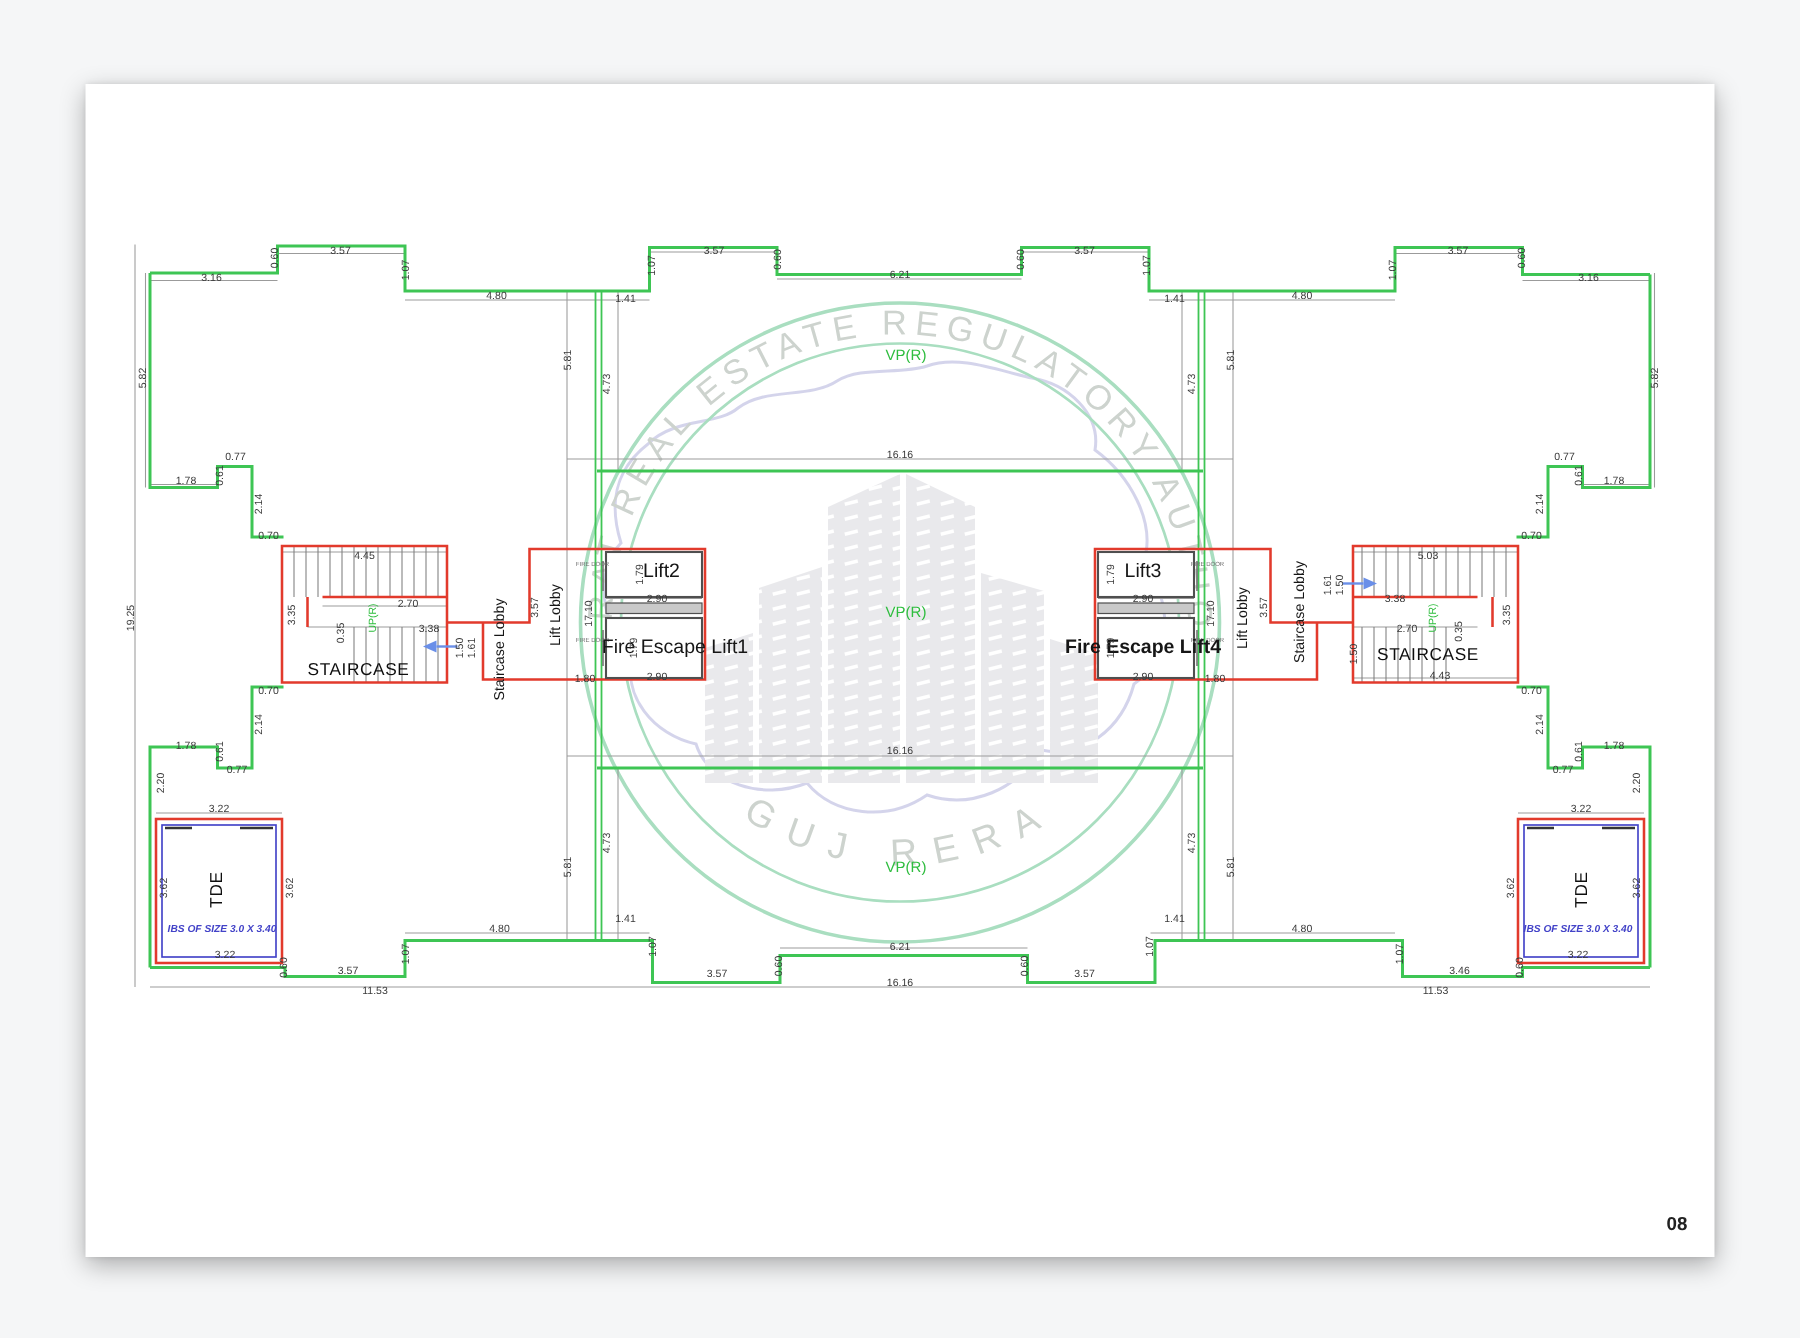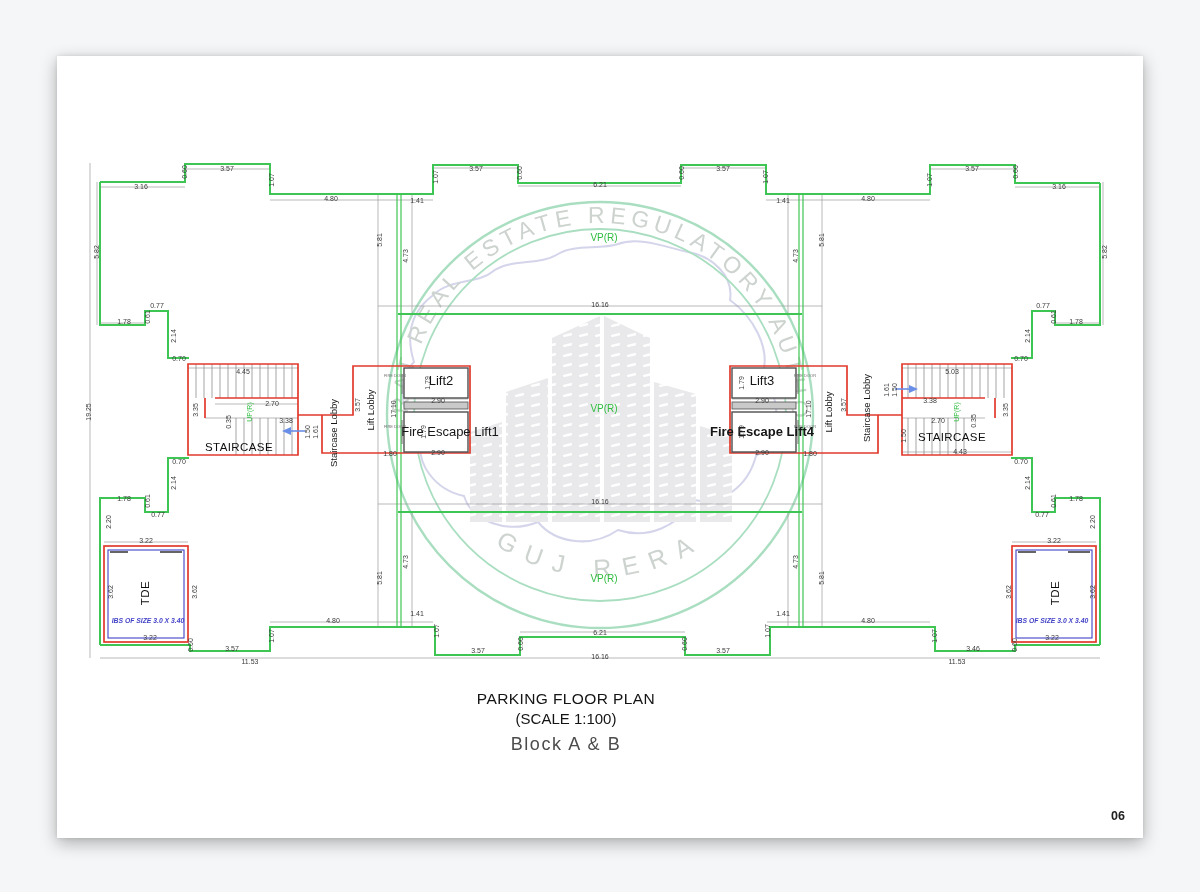--- a/index.html
+++ b/index.html
@@ -289,20 +289,15 @@
       <span class="lbl rot" style="left: 1014px; top: 645px;">0.60</span>
       <span class="lbl" style="left: 957px; top: 661px;">11.53</span>
       <span class="lbl" style="left: 1054px; top: 540px;">3.22</span>
       <span class="lbl rot" style="left: 1008px; top: 592px;">3.62</span>
       <span class="lbl rot" style="left: 1092px; top: 592px;">3.62</span>
       <span class="lbl rot tde" style="left: 1056px; top: 593px;">TDE</span>
       <span class="lbl ibs" style="left: 1052px; top: 621px;">IBS OF SIZE 3.0 X 3.40</span>
       <span class="lbl" style="left: 1052px; top: 637px;">3.22</span>
     </div>
 
-  <div class="titleblock">
-    <div class="t1">PARKING FLOOR PLAN</div>
-    <div class="t2">(SCALE 1:100)</div>
-    <div class="t3">Block A &amp; B</div>
-  </div>
-
-  <div class="pageno">06</div>
+
+  <div class="pageno">08</div>
 </div>
 
 </body></html>

